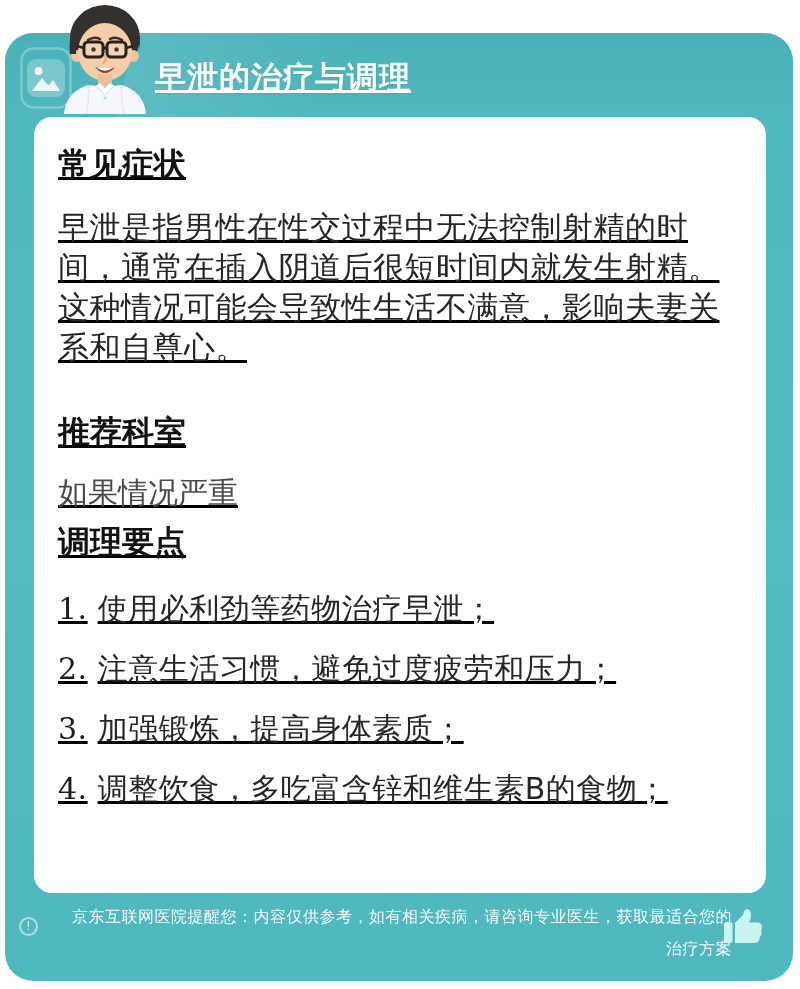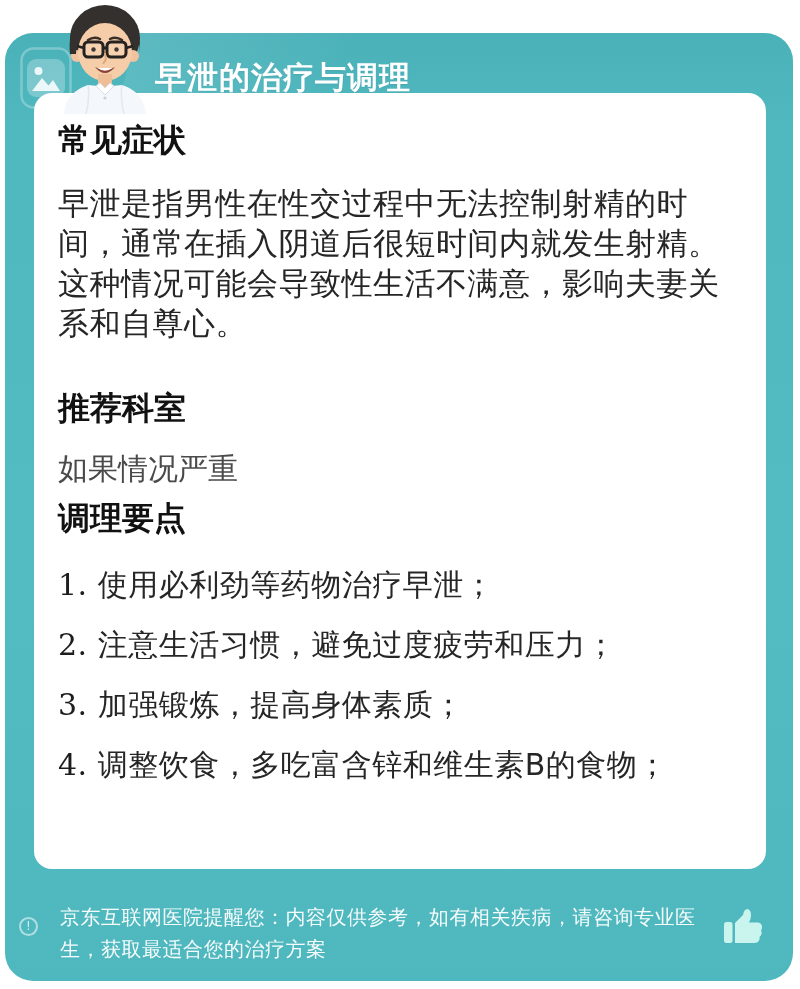--- a/index.html
+++ b/index.html
@@ -28,31 +28,33 @@
   .photo-frame {
     position: absolute; left: 15px; top: 14px;
     width: 52px; height: 62px;
   }
   .header-title {
     position: absolute; left: 150px; top: 24px;
     font-size: 31px; font-weight: bold; color: #ffffff;
     letter-spacing: 1px; line-height: 40px;
     text-shadow: 0 1px 2px rgba(0,0,0,0.06);
     white-space: nowrap;
+    text-decoration: underline;
   }
   .avatar {
     position: absolute; left: 50px; top: 2px;
     width: 110px; height: 112px; z-index: 30;
   }
   .card {
-    position: absolute; left: 29px; top: 60px;
+    position: absolute; left: 29px; top: 84px;
     width: 732px; height: 776px;
     background: #ffffff; border-radius: 18px;
     padding: 26px 28px 0 24px;
     z-index: 10;
+    text-decoration: underline;
   }
   .card h2 {
     font-size: 32px; font-weight: bold; color: #111111;
     line-height: 42px;
   }
   .card .h-symptoms { margin-top: 0; }
   .card .para {
     margin-top: 22px; max-width: 668px;
     font-size: 31px; color: #262626; line-height: 40px;
     letter-spacing: 0.5px;
@@ -69,23 +71,24 @@
     margin-bottom: 20px; letter-spacing: 0.5px;
     white-space: nowrap;
   }
   .card .list .num {
     font-family: "DejaVu Serif", serif;
     margin-right: 10px; color: #1d1d1d;
   }
   .footer-text {
     position: absolute; left: 55px; top: 868px;
     width: 672px;
-    font-size: 20px; line-height: 32px;
+    font-size: 16px; line-height: 32px;
     color: rgba(255,255,255,0.95);
     letter-spacing: 0.5px;
+    text-align: right;
   }
   .info-icon {
     position: absolute; left: 14px; top: 884px;
     width: 19px; height: 19px; border-radius: 50%;
     border: 2px solid rgba(255,255,255,0.55);
     color: rgba(255,255,255,0.75);
     font-size: 12px; line-height: 15px; text-align: center;
   }
   .thumb-icon {
     position: absolute; left: 716px; top: 874px;

